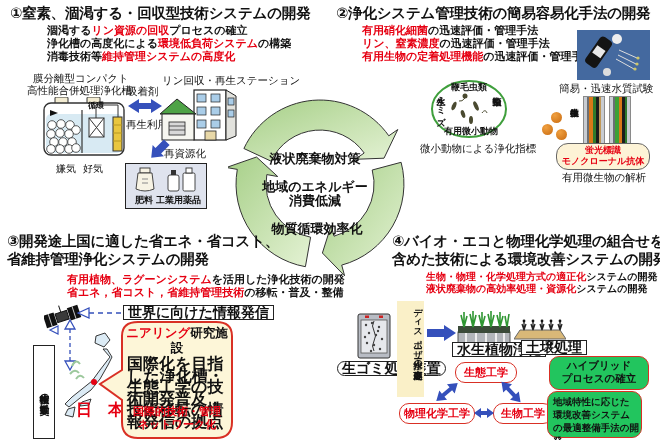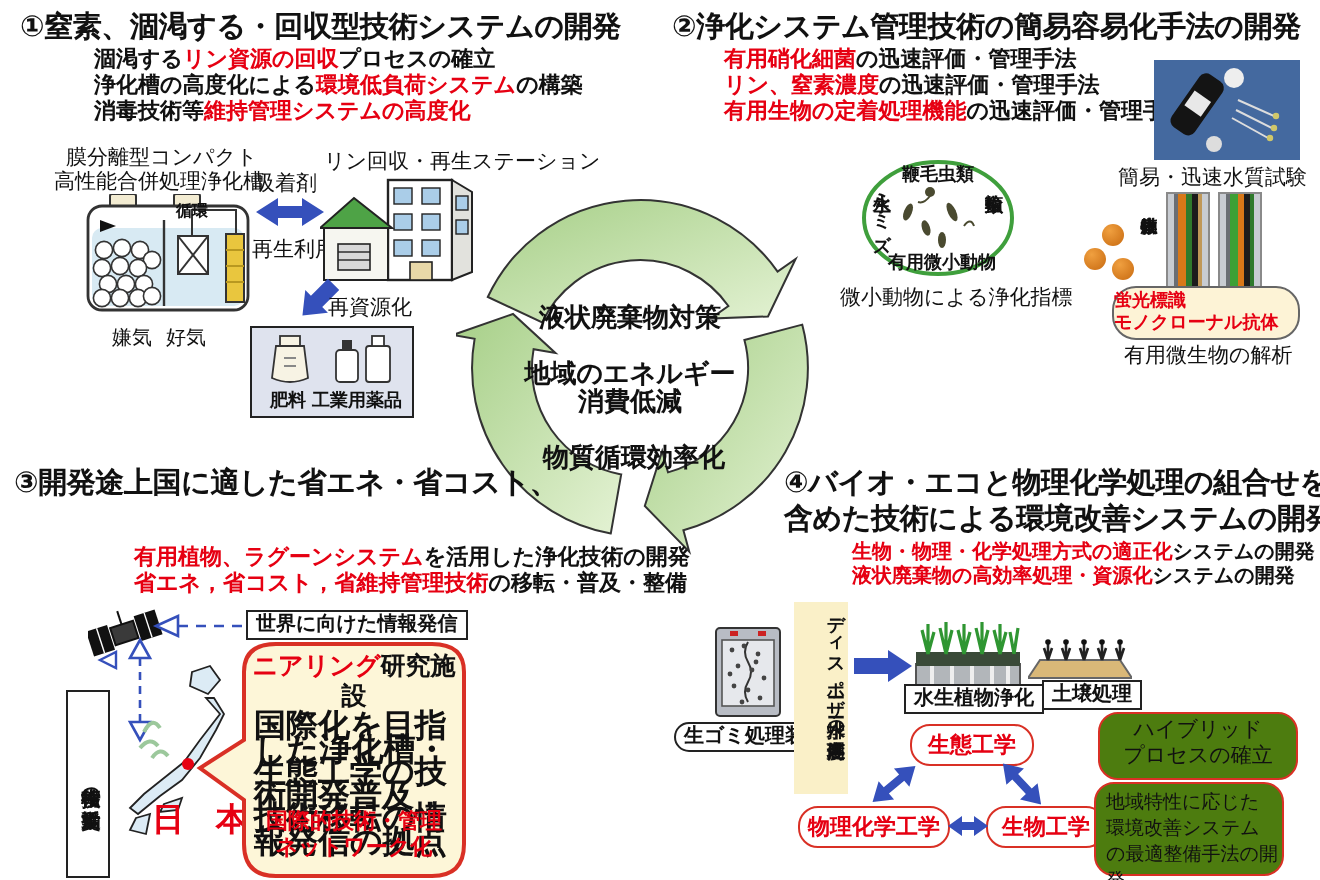--- a/index.html
+++ b/index.html
@@ -7,33 +7,33 @@
          font-family:"Liberation Sans","DejaVu Sans",sans-serif;color:#111;}
   .abs{position:absolute;}
   .h1{font-size:14.5px;font-weight:bold;white-space:nowrap;letter-spacing:-0.2px;}
   .bl{font-size:11px;font-weight:bold;white-space:nowrap;line-height:13px;}
   .bl10{font-size:10px;font-weight:bold;white-space:nowrap;line-height:11.5px;}
   .red{color:#e60012;}
   .lbl{font-size:10.5px;font-weight:normal;white-space:nowrap;}
   .lbl9{font-size:9px;font-weight:bold;white-space:nowrap;}
   .sm8{font-size:8px;font-weight:bold;white-space:nowrap;}
   .vert{writing-mode:vertical-rl;text-orientation:upright;}
-  .boxed{border:1.5px solid #222;background:#fff;padding:0 4px;font-size:10px;font-weight:bold;white-space:nowrap;line-height:13px;}
+  .boxed{border:1.5px solid #222;background:#fff;padding:0 4px;font-size:14px;font-weight:bold;white-space:nowrap;line-height:13px;}
   .rounded{border-radius:9px;}
   .rnode{border:1.6px solid #d93025;border-radius:10px;background:#fff;color:#e60012;font-weight:bold;
          font-size:11px;display:flex;align-items:center;justify-content:center;white-space:nowrap;}
-  .rbox{border:1.8px solid #d93025;border-radius:10px;background:#4d7c0f;font-weight:normal;text-align:center;color:#111;}
+  .rbox{border:1.8px solid #d93025;border-radius:10px;background:#22c55e;font-weight:bold;text-align:center;color:#111;}
   .ctr{font-size:13px;font-weight:bold;text-align:center;white-space:nowrap;}
   .cyc{fill:url(#gg);stroke:#333;stroke-width:1;}
   .panel{position:absolute;width:20px;height:46px;border:1px solid #8a8a8a;
     background:linear-gradient(90deg,#c8ccd2 0 3px,#6a6e74 3px 5px,#d87818 5px 9px,#2f7a2c 9px 12px,#1c1c1c 12px 15px,#c09858 15px 17px,#c8ccd2 17px 20px);}
   .panel2{background:linear-gradient(90deg,#c8ccd2 0 3px,#6a6e74 3px 5px,#3da035 5px 9px,#d87818 9px 12px,#1c1c1c 12px 15px,#2f7a2c 15px 17px,#c8ccd2 17px 20px);}
   .dot{position:absolute;width:11px;height:11px;border-radius:50%;
     background:radial-gradient(circle at 35% 30%,#f0a040,#c86a10);}
-  .creambox{background:#fdf3d6;border:1.5px solid #666;border-radius:12px;
+  .creambox{background:#fdf3d6;border:1.5px solid #666;border-radius:12px;text-align:center;
     color:#e60012;font-weight:bold;font-size:9px;line-height:11px;padding-top:1px;}
   .graybox{background:#dfe3ee;border:1.5px solid #222;}
   .cream{background:#faf0c8;}
 </style>
 </head>
 <body>
 
 <div id="stage">
 
   <svg class="abs" style="left:228px;top:84px" width="186" height="196">
@@ -198,20 +198,21 @@
   <div class="dot" style="left:551px;top:112px"></div>
   <div class="dot" style="left:542px;top:124px"></div>
   <div class="dot" style="left:556px;top:129px"></div>
   <div class="abs creambox" style="left:556px;top:143px;width:92px;height:24px">
     <div>蛍光標識</div>
     <div>モノクローナル抗体</div>
   </div>
   <div class="abs lbl" style="left:562px;top:171px">有用微生物の解析</div>
 
   <div class="abs h1" style="left:7px;top:232px">③開発途上国に適した省エネ・省コスト、</div>
+  <div class="abs h1" style="left:7px;top:250px">省維持管理浄化システムの開発</div>
   <div class="abs" style="left:67px;top:273px">
     <div class="bl"><span class="red">有用植物、ラグーンシステム</span><span>を活用した浄化技術の開発</span></div>
     <div class="bl"><span class="red">省エネ，省コスト，省維持管理技術</span><span>の移転・普及・整備</span></div>
   </div>
 
   <svg class="abs" style="left:44px;top:302px" width="38" height="34">
     <g transform="rotate(-18 18 14)">
       <rect x="0" y="8" width="11" height="13" fill="#111"></rect>
       <rect x="25" y="8" width="11" height="13" fill="#111"></rect>
       <line x1="5.5" y1="8" x2="5.5" y2="21" stroke="#fff" stroke-width="0.7"></line>

